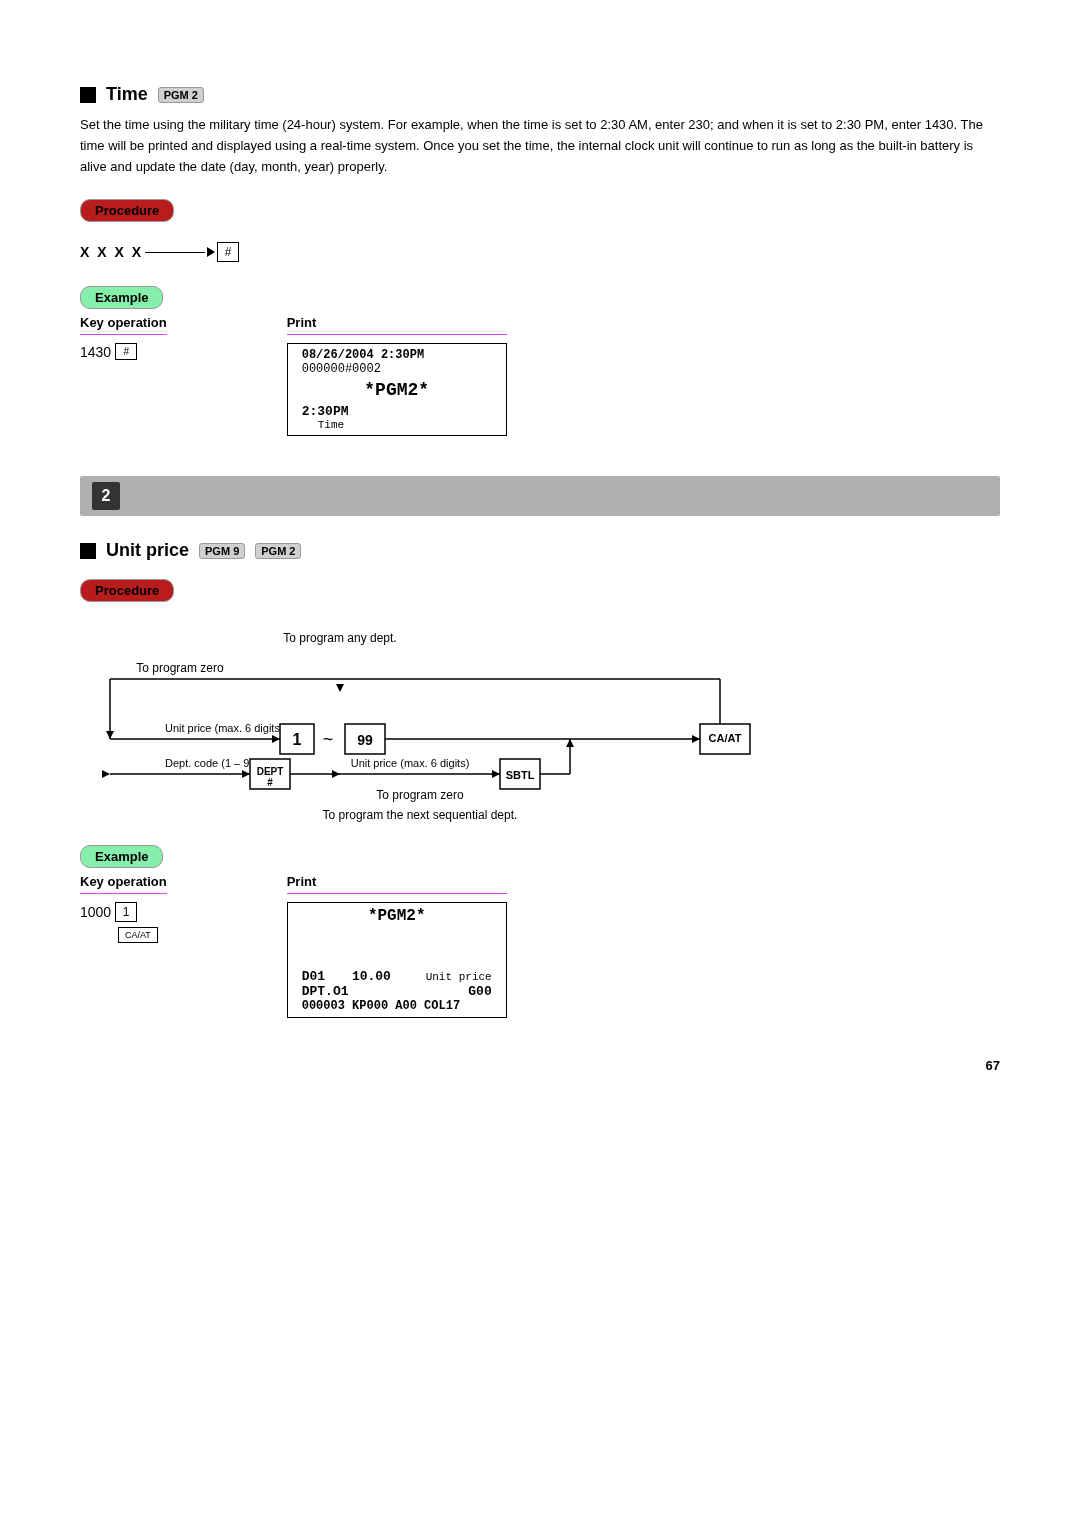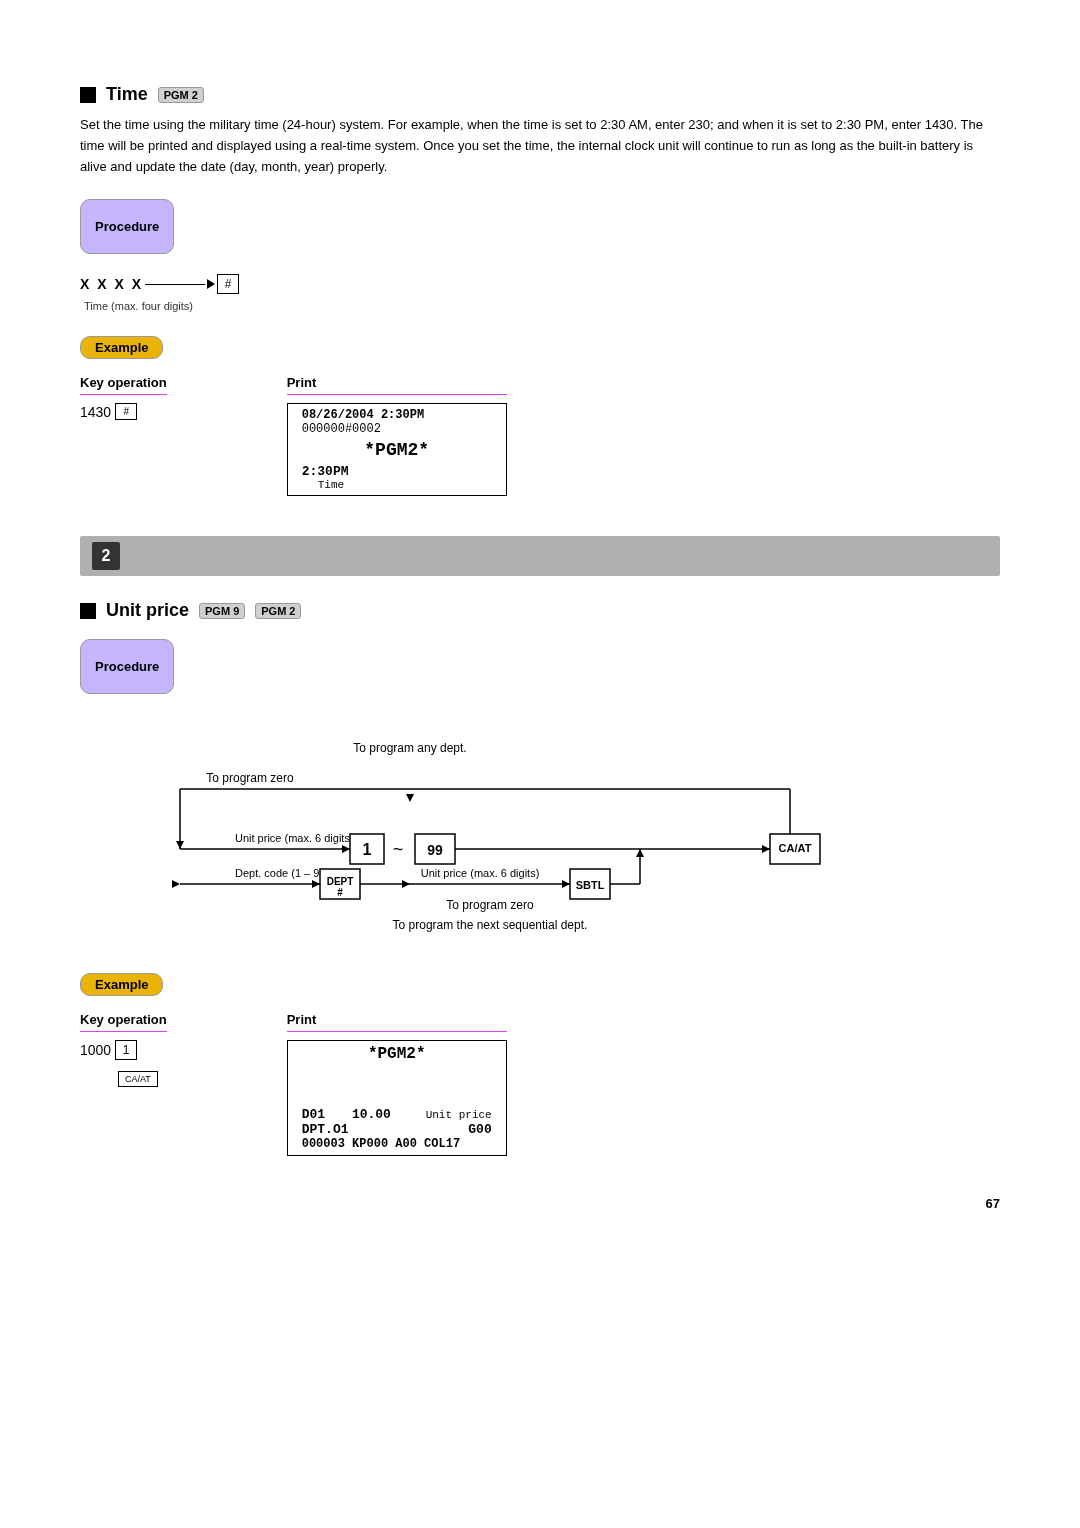--- a/index.html
+++ b/index.html
@@ -65,40 +65,39 @@
       border: 1px solid #999;
       border-radius: 3px;
       font-size: 11px;
       font-weight: bold;
       padding: 1px 5px;
     }
 
     
     .procedure-badge {
       display: inline-block;
-      background: #c4b5fd;
-      border: 1px solid #999;
-      border-radius: 10px;
-      padding: 19px 14px;
-      font-size: 13px;
-      font-weight: bold;
-      margin-bottom: 12px;
-      margin-top: 8px;
-    }
-
-    
-    .example-badge {
-      display: inline-block;
-      background: #eab308;
+      background: #b91c1c;
       border: 1px solid #999;
       border-radius: 10px;
       padding: 3px 14px;
       font-size: 13px;
       font-weight: bold;
-      margin-bottom: 10px;
+      margin-bottom: 12px;
+      margin-top: 8px;
+    }
+
+    
+    .example-badge {
+      display: inline-block;
+      background: #86efac;
+      border: 1px solid #999;
+      border-radius: 10px;
+      padding: 3px 14px;
+      font-size: 13px;
+      font-weight: bold;
       margin-top: 8px;
     }
 
     
     .key-box {
       display: inline-flex;
       align-items: center;
       justify-content: center;
       border: 1px solid #000;
       padding: 2px 6px;
@@ -161,22 +160,21 @@
     
     .body-text {
       font-size: 13px;
       line-height: 1.6;
       margin-bottom: 14px;
     }
 
     
     .diagram-svg-container {
       width: 100%;
-      margin: 28px 0;
-      text-align: center;
+      margin: 10px 0;
     }
 
     
     .page-number {
       text-align: right;
       font-size: 13px;
       margin-top: 40px;
       font-weight: bold;
     }
 
@@ -202,21 +200,20 @@
 
   <div class="procedure-badge">Procedure</div>
 
   <div class="procedure-diagram">
     <div class="arrow-line">
       <span style="font-size:14px; font-weight:bold; letter-spacing:2px;">X X X X</span>
       <span style="display:inline-block;width:60px;height:1px;background:#000;vertical-align:middle;"></span>
       <span style="display:inline-block;width:0;height:0;border-top:5px solid transparent;border-bottom:5px solid transparent;border-left:8px solid #000;vertical-align:middle;"></span>
       <span class="key-box">#</span>
     </div>
-    <div style="font-size:11px; color:#333; margin-left:4px;">Time (max. four digits)</div>
   </div>
 
   <div class="example-badge">Example</div>
 
   <div class="example-table">
     <div class="example-col">
       <div class="example-col-header">Key operation</div>
       <div class="key-row">
         <span style="font-size:14px;">1430</span>
         <span class="key-box key-box-small">#</span>
@@ -326,21 +323,21 @@
 
         <text x="340" y="195" font-size="12" text-anchor="middle">To program the next sequential dept.</text>
       </svg>
     </div>
 
     <div class="example-badge">Example</div>
 
     <div class="example-table">
       <div class="example-col">
         <div class="example-col-header">Key operation</div>
-        <div style="display:flex; flex-direction:column; align-items:flex-start; gap:10px;">
+        <div style="display:flex; flex-direction:column; align-items:flex-start; gap:4px;">
           <div class="key-row">
             <span style="font-size:14px;">1000</span>
             <span class="key-box">1</span>
           </div>
           <div style="margin-left:38px;">
             <span class="key-box key-box-small" style="font-size:9px;">CA/AT</span>
           </div>
         </div>
       </div>
       <div class="example-col" style="margin-left:80px;">

